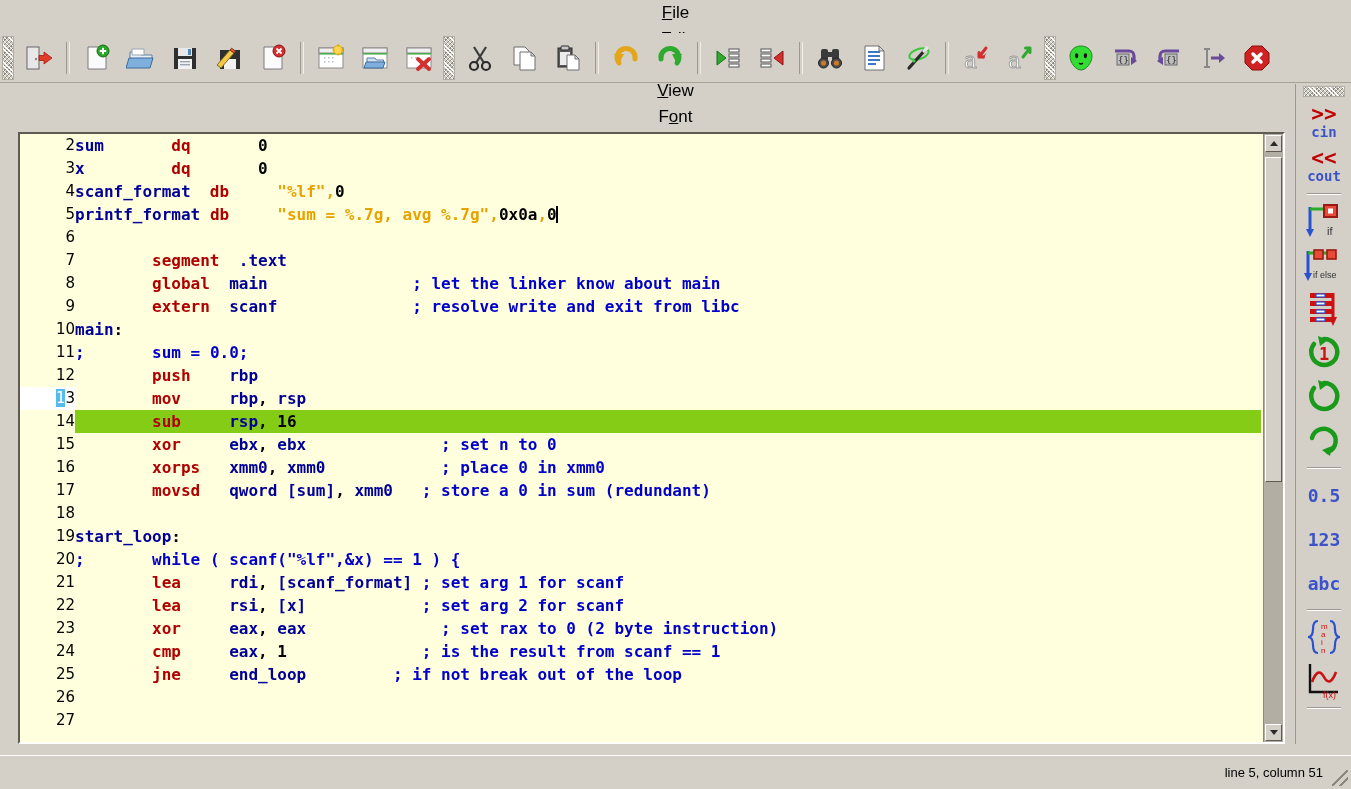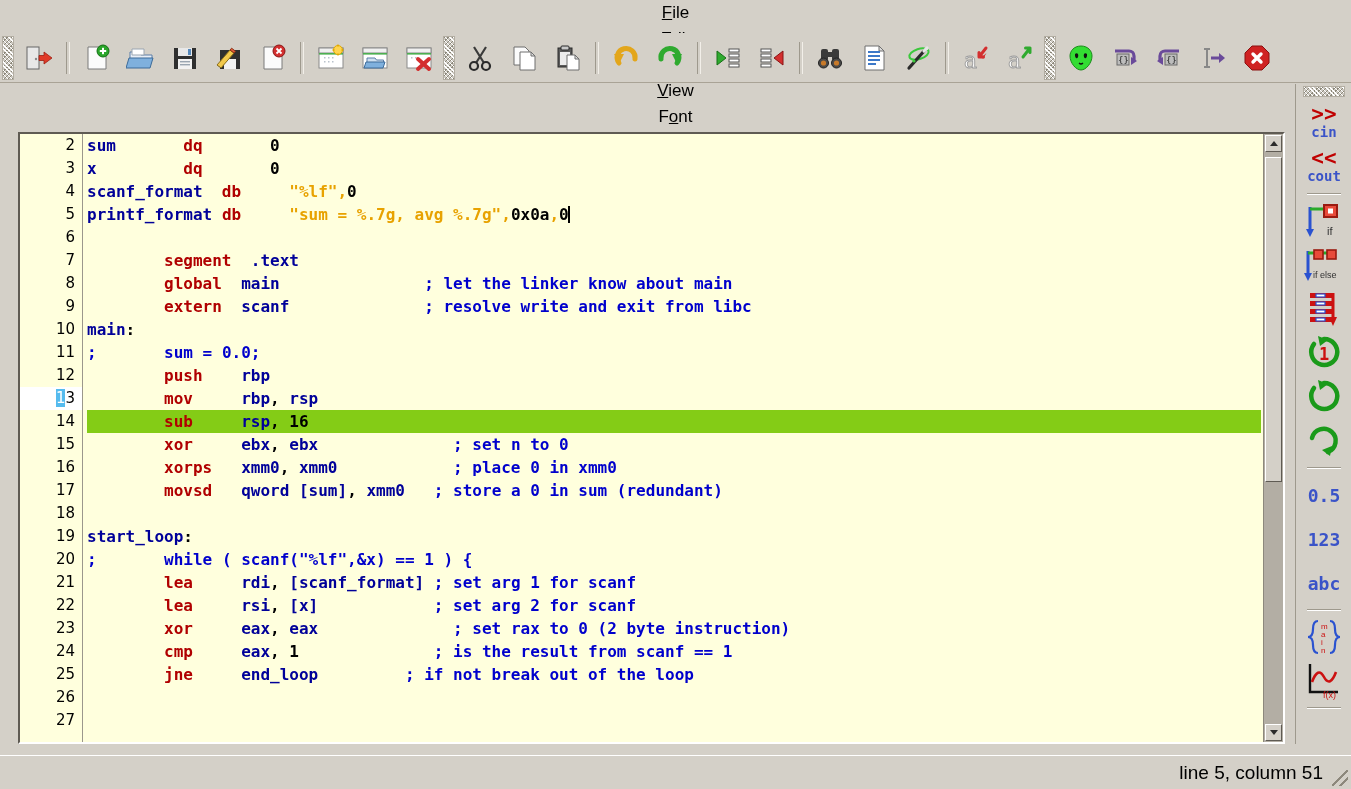--- a/index.html
+++ b/index.html
@@ -75,21 +75,21 @@
   .gutter{
     position:absolute;left:0;top:0;width:62px;height:100%;
     background:#ffffdd;
   }
   .gutter-div{
     position:absolute;left:62px;top:0;width:4px;height:100%;
     border-left:1px solid #9b978c;border-right:1px solid #9b978c;
     background:#ffffdd;
   }
   .code-area{
-    position:absolute;left:67px;top:0;right:22px;height:100%;
+    position:absolute;left:55px;top:0;right:22px;height:100%;
     background:#ffffdd;overflow:hidden;
   }
   .row{
     height:23px;line-height:23px;white-space:pre;
     font-family:"DejaVu Sans Mono","Liberation Mono",monospace;
     font-size:16px;font-weight:bold;
   }
   .gutter .row{
     text-align:right;padding-right:7px;color:#000;font-weight:normal;
     font-family:"DejaVu Sans","Liberation Sans",sans-serif;font-size:15px;
@@ -160,21 +160,21 @@
     font-size:18px;font-weight:bold;}
   .sb-sep{width:34px;height:1px;margin:4px auto;background:#fff;border-top:1px solid #9e998d;}
 
   
   .statusbar{
     position:absolute;left:0;bottom:0;width:1351px;height:34px;
     background:#d4d0c8;border-top:1px solid #fff;
     display:flex;align-items:center;justify-content:flex-end;
     box-sizing:border-box;padding-right:28px;
   }
-  .status-text{font-size:19px;color:#000;}
+  .status-text{font-size:13px;color:#000;}
   .resizer{
     position:absolute;right:3px;bottom:3px;width:16px;height:16px;
     background:
       linear-gradient(135deg,transparent 45%,#8d887c 45%,#8d887c 55%,transparent 55%),
       linear-gradient(135deg,transparent 70%,#8d887c 70%,#8d887c 80%,transparent 80%);
   }
   .bottom-strip{
     position:absolute;left:0;bottom:34px;width:1351px;height:11px;background:#d4d0c8;
   }
   svg{display:block;}

